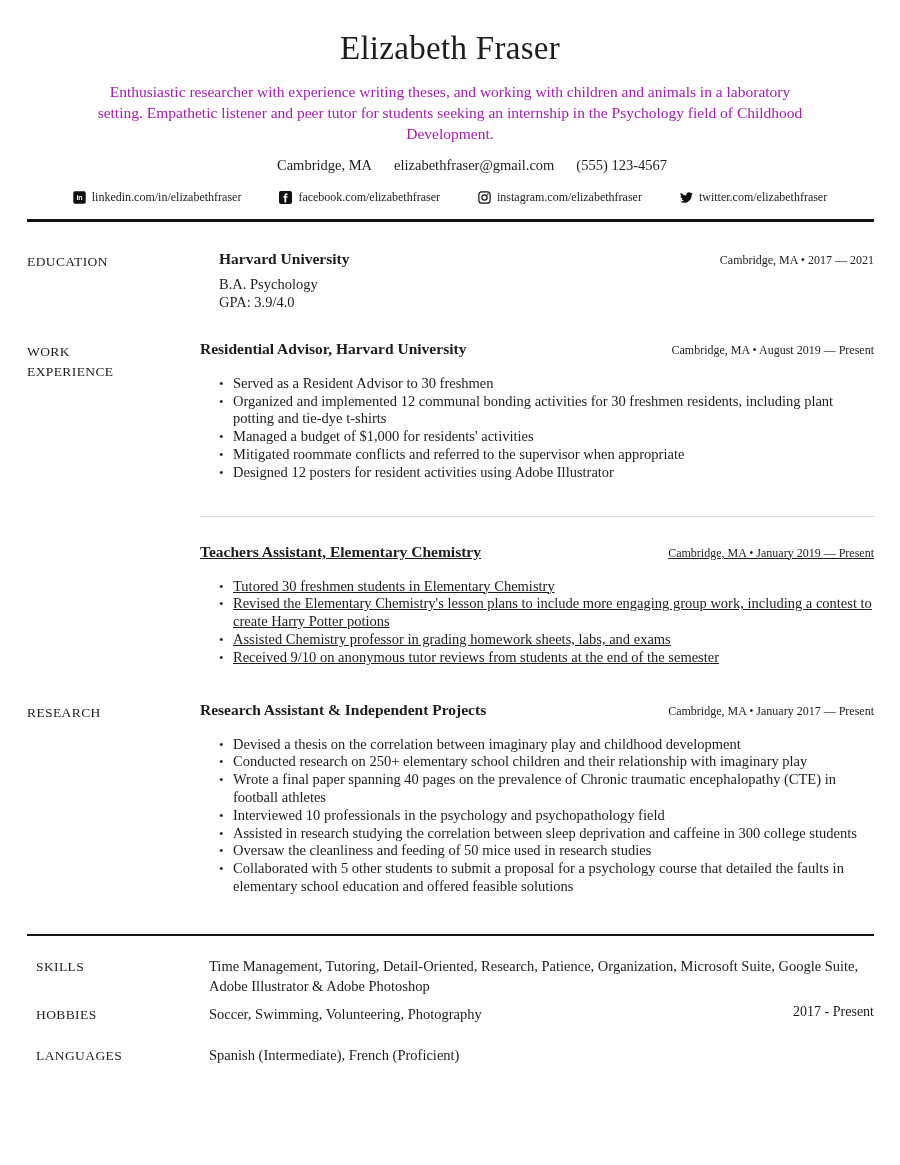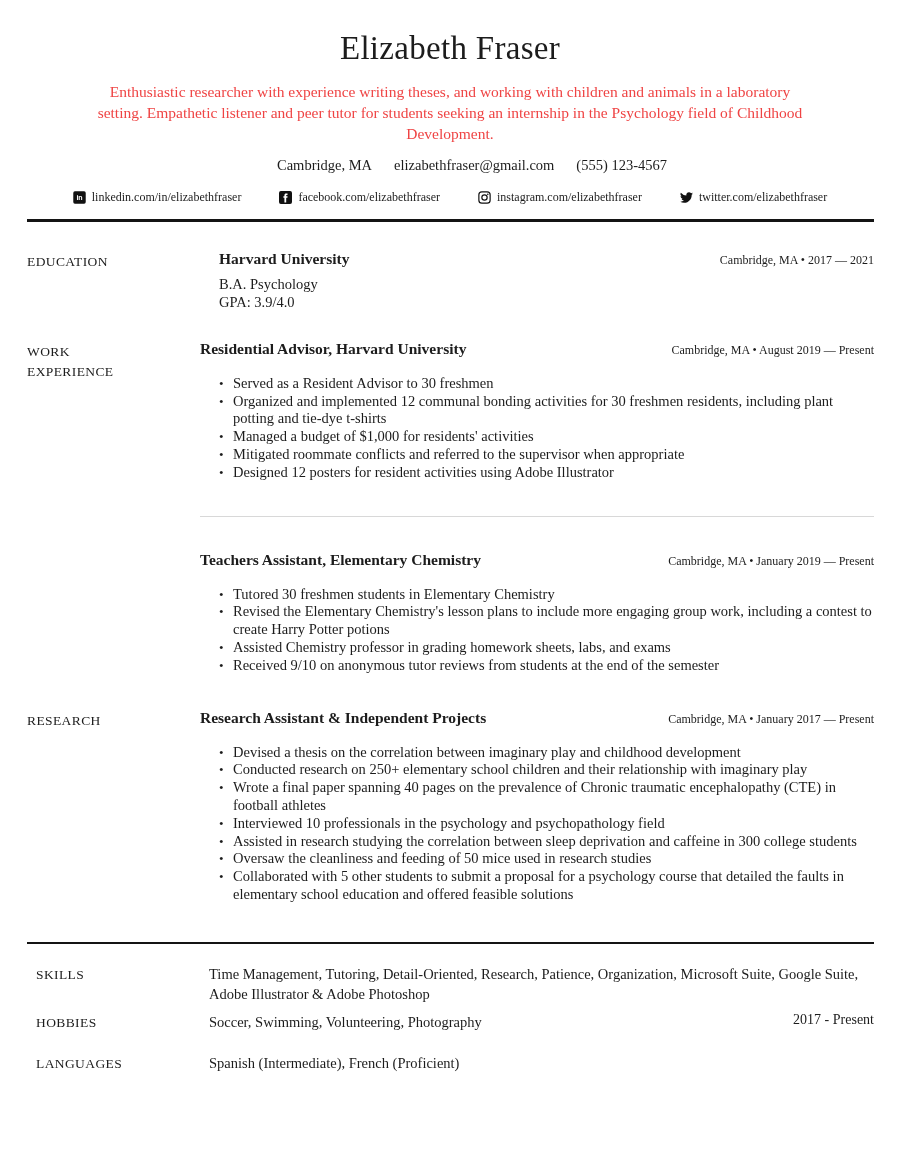--- a/index.html
+++ b/index.html
@@ -13,21 +13,21 @@
   }
   .page { width: 900px; height: 1162px; background: #fff; }
 
   
   header { text-align: center; padding-top: 30px; }
   .person-name { font-size: 33px; font-weight: 400; letter-spacing: 0.3px; line-height: 1.1; }
   .summary {
     margin: 15px auto 0;
     max-width: 705px;
     font-size: 15.5px; line-height: 21px;
-    color: #ef4444;
+    color: #a21caf;
   }
   .contact-row {
     margin-top: 13px;
     display: flex; justify-content: center; align-items: center; gap: 22px;
     font-size: 14.5px;
     padding-left: 44px;
   }
   .social-row {
     margin-top: 16px;
     display: flex; justify-content: center; align-items: center; gap: 38px;
@@ -49,21 +49,21 @@
   .section-research { margin-top: 34px; }
   .sec-label {
     font-size: 13.5px; letter-spacing: 0.4px;
     padding-top: 2px;
     max-width: 120px; line-height: 20px;
   }
   .entry-head { display: flex; justify-content: space-between; align-items: baseline; }
   .entry-title { font-size: 15.5px; font-weight: 700; }
   .entry-meta { font-size: 12px; white-space: nowrap; }
   .edu-lines { margin-top: 7px; font-size: 14.5px; line-height: 18.5px; }
-  .entry-2 { margin-top: 34px; }
+  .entry-2 { margin-top: 26px; text-decoration: underline; }
   ul.bullets { list-style: none; margin-top: 17px; }
   ul.bullets li {
     position: relative;
     padding-left: 33px;
     font-size: 14.5px; line-height: 17.8px;
   }
   ul.bullets li::before {
     content: "\2022";
     position: absolute; left: 19px; top: 0;
     font-size: 13px;

